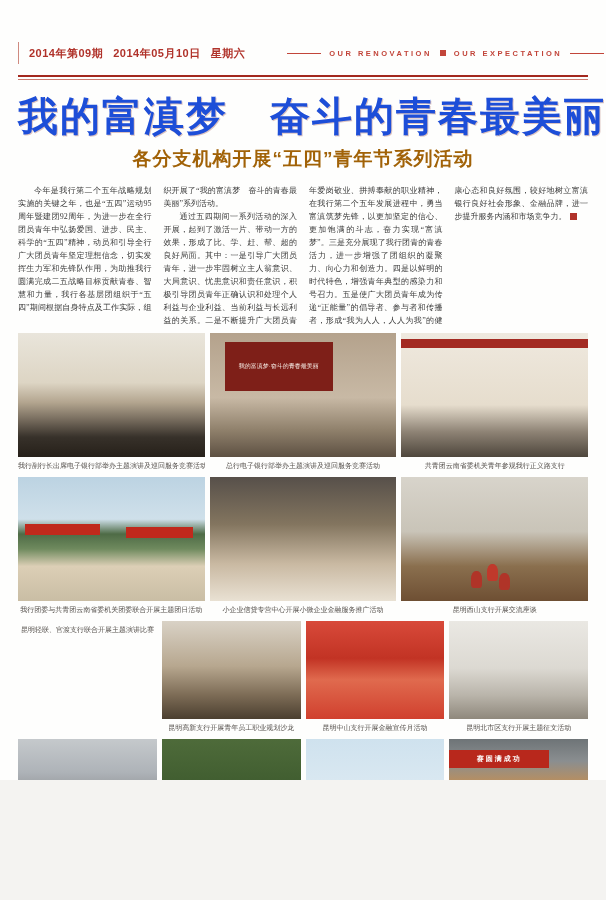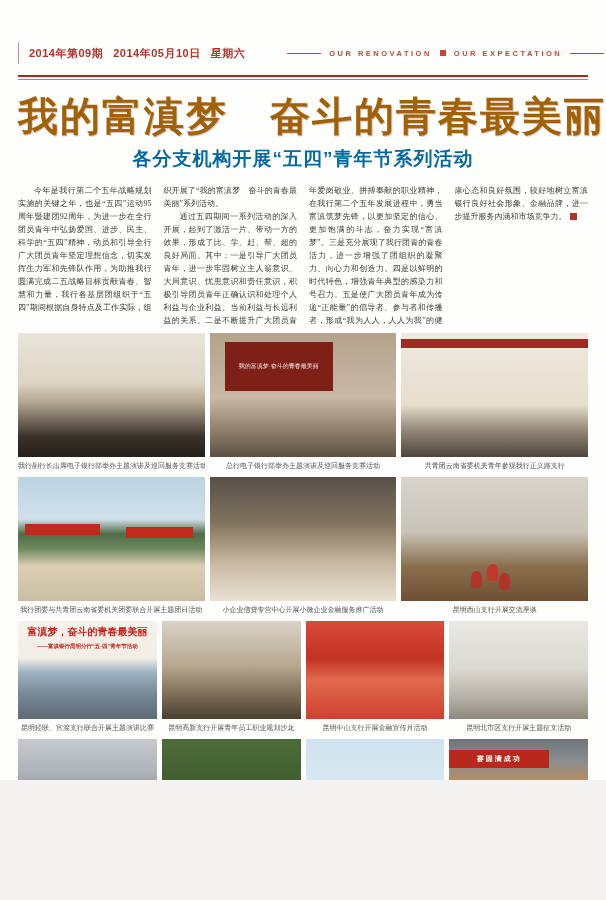--- a/index.html
+++ b/index.html
@@ -14,24 +14,24 @@
     color:#b0322a;font-weight:bold;font-size:11px;letter-spacing:.5px;white-space:nowrap;}
   .date-block span{margin-right:10px;}
   .v-div{width:1px;height:22px;background:#d4aba4;margin:0 12px;}
   .slogan{flex:1;display:flex;align-items:center;justify-content:center;color:#c2453a;
     font-size:7.5px;letter-spacing:2.5px;font-weight:bold;white-space:nowrap;}
   .slogan .dash{display:inline-block;width:34px;height:1px;background:#c2453a;margin:0 8px;}
   .slogan .sep{display:inline-block;width:6px;height:6px;background:#c2453a;margin:0 8px;}
   .mast-rule{margin-top:9px;height:2px;border-top:2px solid #a3281e;border-bottom:1px solid #cc7a6f;background:transparent;}
 
   
-  .headline{margin-top:14px;text-align:center;color:#a16207;font-size:40px;font-weight:900;
+  .headline{margin-top:14px;text-align:center;color:#1d4ed8;font-size:40px;font-weight:900;
     letter-spacing:2px;line-height:1.1;white-space:nowrap;
     text-shadow:1px 1px 0 rgba(120,20,10,.25);}
-  .subhead{margin-top:8px;text-align:center;color:#0369a1;font-size:19px;font-weight:900;letter-spacing:1px;}
+  .subhead{margin-top:8px;text-align:center;color:#a16207;font-size:19px;font-weight:900;letter-spacing:1px;}
 
   
   .article{margin-top:12px;height:143px;column-count:4;column-gap:12px;column-fill:auto;
     font-size:8px;line-height:13px;color:#3a3a3a;text-align:justify;overflow:hidden;font-family:Liberation Serif, serif;}
   .article p{margin:0;text-indent:2em;}
   .endmark{display:inline-block;width:7px;height:7px;background:#b0322a;margin-left:3px;vertical-align:-1px;}
 
   
   .photo-row{display:flex;justify-content:space-between;margin-top:6px;}
   .photo-cell{margin:0;display:flex;flex-direction:column;}
@@ -146,24 +146,20 @@
           </figure>
           <figure class="photo-cell" style="width: 186.667px;">
             <div class="photo scene-meeting">
               <div class="ov ov-flowers"></div>
             </div>
             <figcaption class="caption">昆明西山支行开展交流座谈</figcaption>
           </figure>
         </div>
         <div class="photo-row row-h3">
           <figure class="photo-cell" style="width: 138.75px;">
-            <div class="photo scene-banner-group">
-              <div class="ov ov-banner-text">富滇梦，奋斗的青春最美丽</div>
-              <div class="ov ov-banner-subtext">——富滇银行昆明分行“五·四”青年节活动</div>
-            </div>
             <figcaption class="caption">昆明轻联、官渡支行联合开展主题演讲比赛</figcaption>
           </figure>
           <figure class="photo-cell" style="width: 138.75px;">
             <div class="photo scene-salon"></div>
             <figcaption class="caption">昆明高新支行开展青年员工职业规划沙龙</figcaption>
           </figure>
           <figure class="photo-cell" style="width: 138.75px;">
             <div class="photo scene-redbanner"></div>
             <figcaption class="caption">昆明中山支行开展金融宣传月活动</figcaption>
           </figure>

